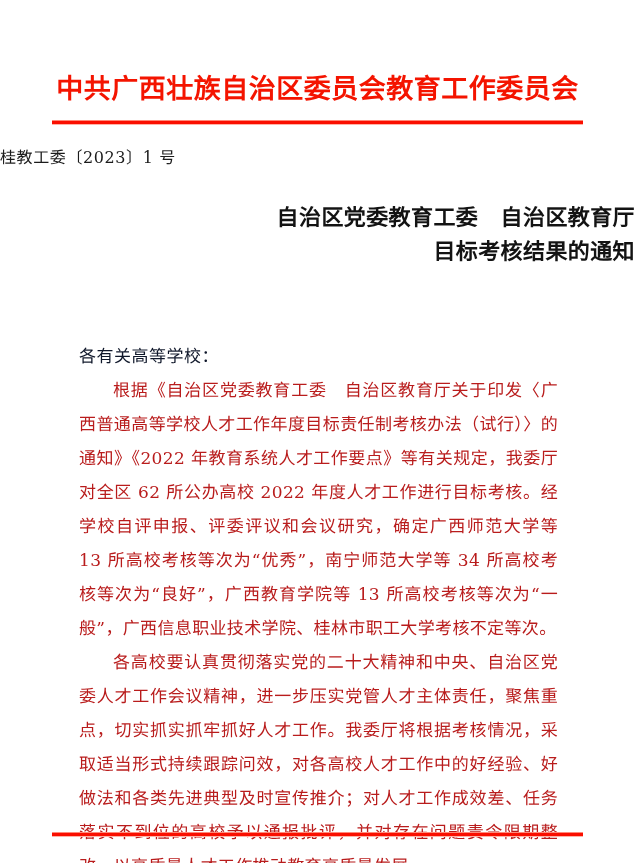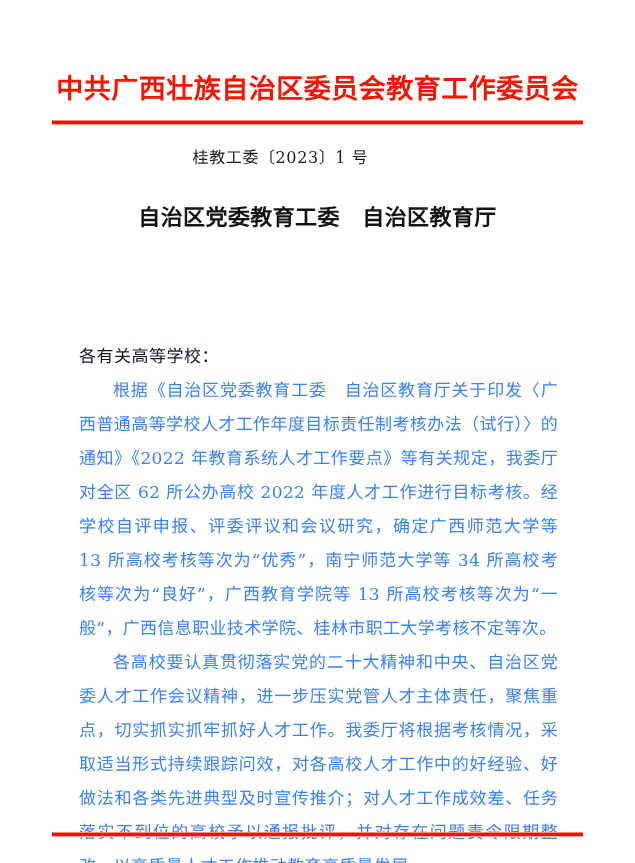--- a/index.html
+++ b/index.html
@@ -87,21 +87,21 @@
     height: 1px;
     background: #ffb3a8;
   }
 
   
   .doc-number {
     position: absolute;
     top: 146px;
     left: 0;
     width: 561px;
-    text-align: center;
+    text-align: left;
     font-size: 16px;
     line-height: 1.5;
     color: #1b1b1b;
     letter-spacing: 0.6px;
     white-space: nowrap;
   }
 
   
   .doc-title {
     position: absolute;
@@ -112,20 +112,21 @@
   }
 
   .doc-title-line {
     font-family: "DejaVu Serif", "Liberation Serif", serif;
     font-size: 22px;
     font-weight: 700;
     line-height: 34px;
     letter-spacing: 0.4px;
     color: #131313;
     white-space: pre;
+    text-align: right;
   }
 
   
   .body-block {
     position: absolute;
     top: 339px;
     left: 79px;
     width: 479px;
   }
 
@@ -138,21 +139,21 @@
     color: #0f172a;
   }
 
   .para {
     font-size: 17px;
     line-height: 34px;
     letter-spacing: 0.35px;
     text-align: justify;
     text-align-last: left;
     text-indent: 2em;
-    color: #3b82f6;
+    color: #b91c1c;
     margin: 0;
   }
 </style>
 </head>
 <body>
 
 <div class="page">
 
   <div class="letterhead">
     <div class="letterhead-title">中共广西壮族自治区委员会教育工作委员会</div>
@@ -161,20 +162,21 @@
   <div class="rule-top">
     <div class="rule-thin"></div>
     <div class="rule-thick"></div>
     <div class="rule-hair"></div>
   </div>
 
   <div class="doc-number">桂教工委〔2023〕1 号</div>
 
   <div class="doc-title">
     <div class="doc-title-line">自治区党委教育工委　自治区教育厅</div>
+    <div class="doc-title-line">目标考核结果的通知</div>
   </div>
 
   <div class="body-block">
     <div class="salutation">各有关高等学校：</div>
     <p class="para">根据《自治区党委教育工委　自治区教育厅关于印发〈广西普通高等学校人才工作年度目标责任制考核办法（试行）〉的通知》《2022 年教育系统人才工作要点》等有关规定，我委厅对全区 62 所公办高校 2022 年度人才工作进行目标考核。经学校自评申报、评委评议和会议研究，确定广西师范大学等 13 所高校考核等次为“优秀”，南宁师范大学等 34 所高校考核等次为“良好”，广西教育学院等 13 所高校考核等次为“一般”，广西信息职业技术学院、桂林市职工大学考核不定等次。</p>
     <p class="para">各高校要认真贯彻落实党的二十大精神和中央、自治区党委人才工作会议精神，进一步压实党管人才主体责任，聚焦重点，切实抓实抓牢抓好人才工作。我委厅将根据考核情况，采取适当形式持续跟踪问效，对各高校人才工作中的好经验、好做法和各类先进典型及时宣传推介；对人才工作成效差、任务落实不到位的高校予以通报批评，并对存在问题责令限期整改，以高质量人才工作推动教育高质量发展。</p>
   </div>
 
   <div class="rule-bottom">
     <div class="rule-thin"></div>

